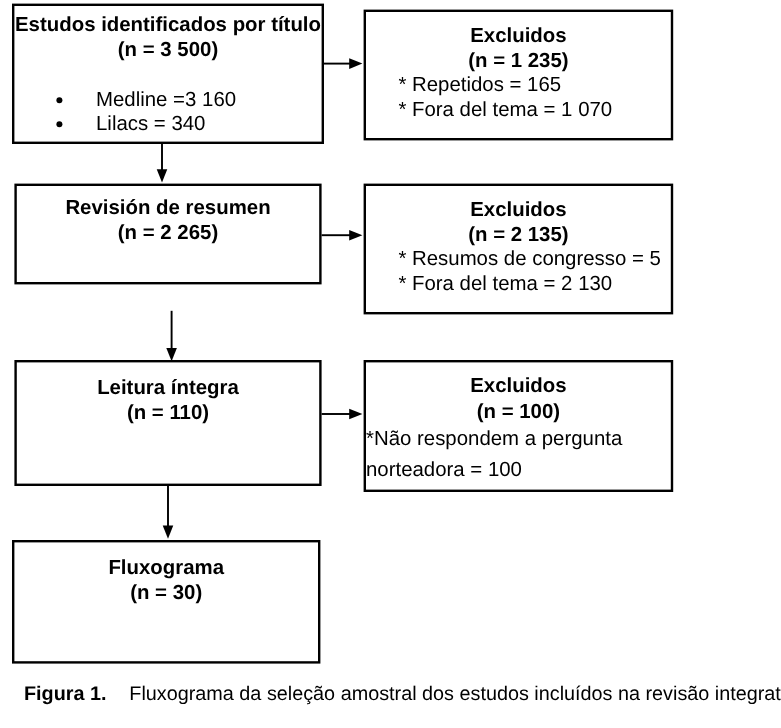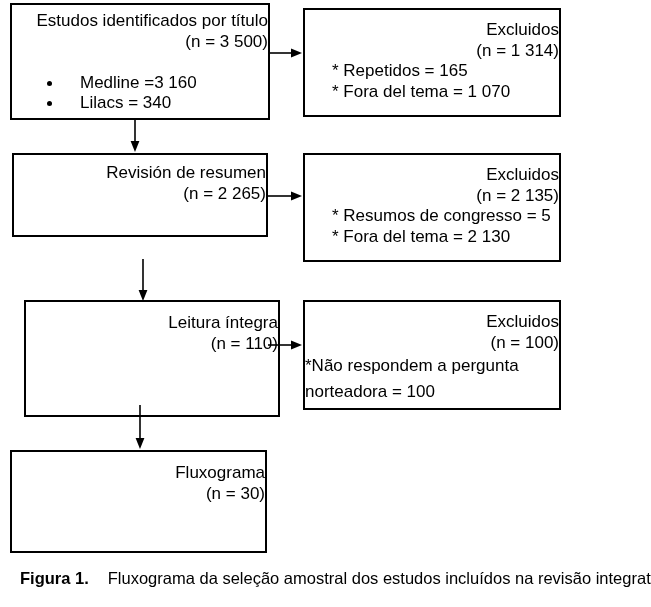--- a/index.html
+++ b/index.html
@@ -12,21 +12,21 @@
     overflow:hidden;
   }
   .box{
     position:absolute;
     box-sizing:border-box;
     border:2px solid #000000;
     background:#ffffff;
     font-size:17px;
     line-height:20.5px;
   }
-  .center{text-align:right;}
+  .center{text-align:center;font-weight:bold;}
   .two-line{line-height:21px;}
   .spacer{height:20.5px;}
   .bullet-row{display:flex;margin-left:35px;}
   .dot{
     width:5px;height:5px;border-radius:50%;
     background:#000000;margin-top:8px;flex:0 0 auto;
   }
   .bullet-text{margin-left:28px;white-space:nowrap;text-align:center;}
   .excl-item{padding-left:27px;white-space:nowrap;}
   .excl3-item{line-height:26px;white-space:nowrap;}
@@ -37,21 +37,21 @@
   .caption{
     position:absolute;left:20px;top:568px;width:625px;
     font-size:16.5px;line-height:20px;white-space:nowrap;
   }
   .caption b{margin-right:19px;}
   
   #box-identified{left:10px;top:3px;width:260px;height:117px;padding-top:6px;}
   #box-excluded1{left:303px;top:8px;width:258px;height:109px;padding-top:10px;}
   #box-review{left:12px;top:153px;width:256px;height:84px;padding-top:7px;}
   #box-excluded2{left:303px;top:153px;width:258px;height:109px;padding-top:10px;}
-  #box-reading{left:24px;top:300px;width:256px;height:117px;padding-top:10px;}
+  #box-reading{left:12px;top:300px;width:256px;height:105px;padding-top:10px;}
   #box-excluded3{left:303px;top:300px;width:258px;height:110px;padding-top:10px;}
   #box-analyzed{left:10px;top:450px;width:257px;height:103px;padding-top:10px;}
 </style>
 </head>
 <body>
 
 <div class="canvas">
 
   <div class="box" id="box-identified">
     <div class="center">Estudos identificados por título</div>
@@ -62,21 +62,21 @@
       <span class="bullet-text">Medline =3 160</span>
     </div>
     <div class="bullet-row">
       <span class="dot"></span>
       <span class="bullet-text">Lilacs = 340</span>
     </div>
   </div>
 
   <div class="box" id="box-excluded1">
     <div class="center">Excluidos</div>
-    <div class="center">(n = 1 314)</div>
+    <div class="center">(n = 1 235)</div>
     <div class="excl-item">* Repetidos = 165</div>
     <div class="excl-item">* Fora del tema = 1 070</div>
   </div>
 
   <div class="box two-line" id="box-review">
     <div class="center">Revisión de resumen</div>
     <div class="center">(n = 2 265)</div>
   </div>
 
   <div class="box" id="box-excluded2">

